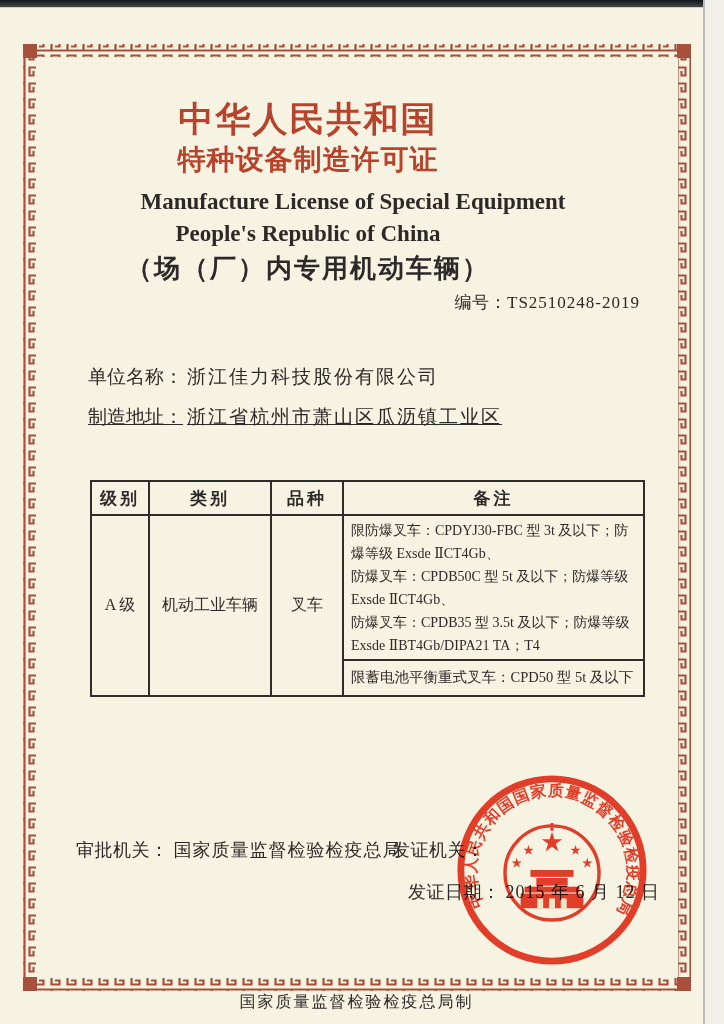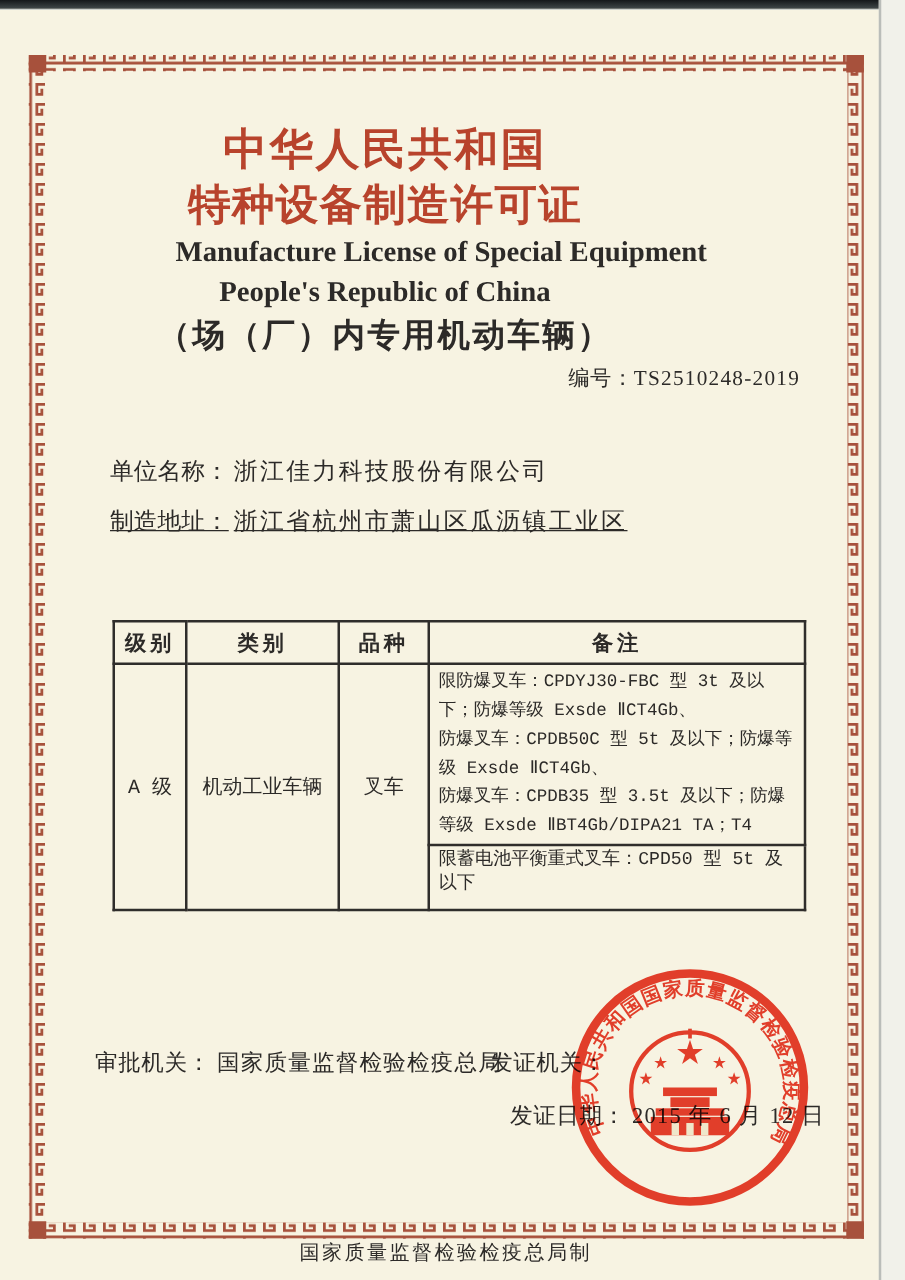--- a/index.html
+++ b/index.html
@@ -10,48 +10,47 @@
   }
   .abs{position:absolute;}
   
   .edge-top{top:0;left:0;width:706px;height:7px;background:linear-gradient(#14171a,#41484a);box-shadow:0 1px 0 #cdd0cc;}
   .edge-right{top:0;right:0;width:19px;height:1024px;background:#f1f1ea;border-left:2px solid #babdb9;}
   
   .frame{top:0;left:0;pointer-events:none;}
   
   .t-center{left:0;width:616px;text-align:center;white-space:nowrap;}
   .title-cn1{top:96px;font-size:35px;font-weight:bold;letter-spacing:2px;}
-  .title-cn2{top:141px;font-size:34px;font-weight:bold;letter-spacing:1px;}
+  .title-cn2{top:141px;font-size:28px;font-weight:bold;letter-spacing:1px;}
   .title-red{color:#b8432c;}
   .title-en1{top:189px;font-size:23px;font-weight:bold;padding-left:45px;}
   .title-en2{top:221px;font-size:23px;font-weight:bold;}
   .subtitle{top:251px;font-size:26px;font-weight:bold;letter-spacing:2px;}
   .license-row{top:291px;right:84px;font-size:17px;letter-spacing:.5px;white-space:nowrap;}
   .license-no{letter-spacing:1px;}
   
   .field-row{left:88px;font-size:19px;white-space:nowrap;}
   .row-company{top:364px;}
   .row-address{top:404px;text-decoration:underline;}
   .field-value{margin-left:4px;letter-spacing:2px;}
   .approval-statement{left:128px;top:474px;font-size:18px;letter-spacing:.5px;white-space:nowrap;}
   
   .scope-table{
-    position:absolute;left:90px;top:496px;width:553px;
+    position:absolute;left:90px;top:480px;width:553px;
     border-collapse:collapse;table-layout:fixed;
     font-size:16px;
-    font-family:Liberation Mono, monospace;
   }
   .scope-table th,.scope-table td{border:2px solid #2f2d2b;text-align:center;vertical-align:middle;padding:0;}
   .scope-table th{height:32px;font-size:17px;font-weight:bold;letter-spacing:3px;}
   .col-grade{width:58px;}
   .col-category{width:122px;}
   .col-variety{width:72px;}
   .col-remarks{width:301px;}
   td.remarks1{height:114px;text-align:left;vertical-align:top;padding:3px 5px 2px 7px;font-size:14px;line-height:23px;border-radius:22px;}
-  td.remarks2{height:33px;text-align:left;padding:0 5px 12px 7px;font-size:14.5px;}
+  td.remarks2{height:33px;text-align:left;padding:0 5px 1px 7px;font-size:14.5px;}
   
   .foot{font-size:18px;white-space:nowrap;letter-spacing:.5px;}
   .f-approval-org{left:76px;top:838px;}
   .f-valid{left:76px;top:878px;}
   .f-issue-org{left:392px;top:838px;}
   .f-issue-date{left:408px;top:880px;}
   .foot .val{margin-left:5px;letter-spacing:1px;}
   
   .seal{left:454px;top:772px;mix-blend-mode:multiply;opacity:.93;}
   

